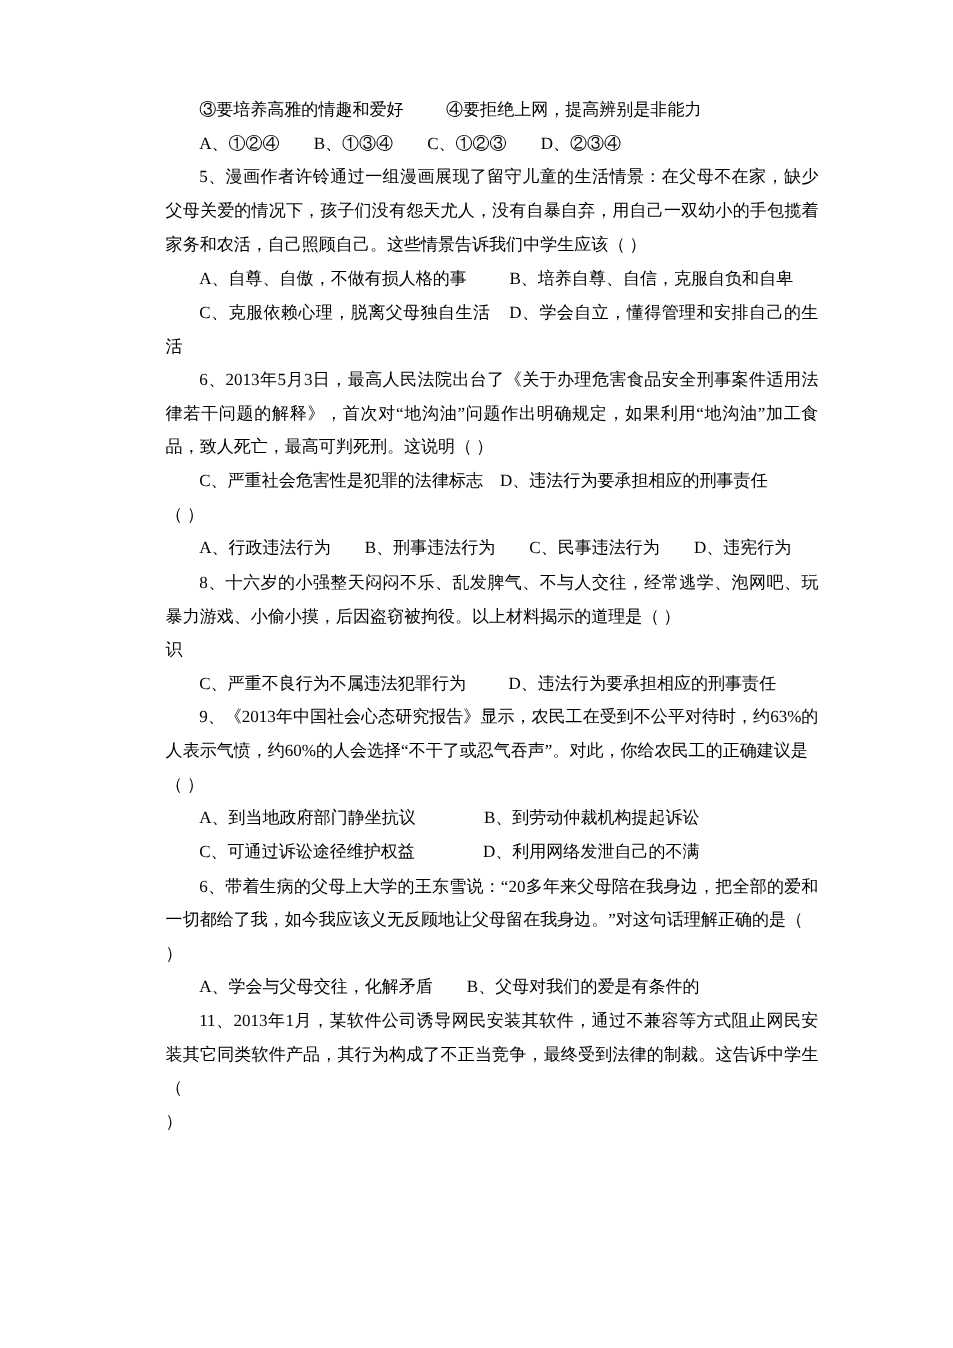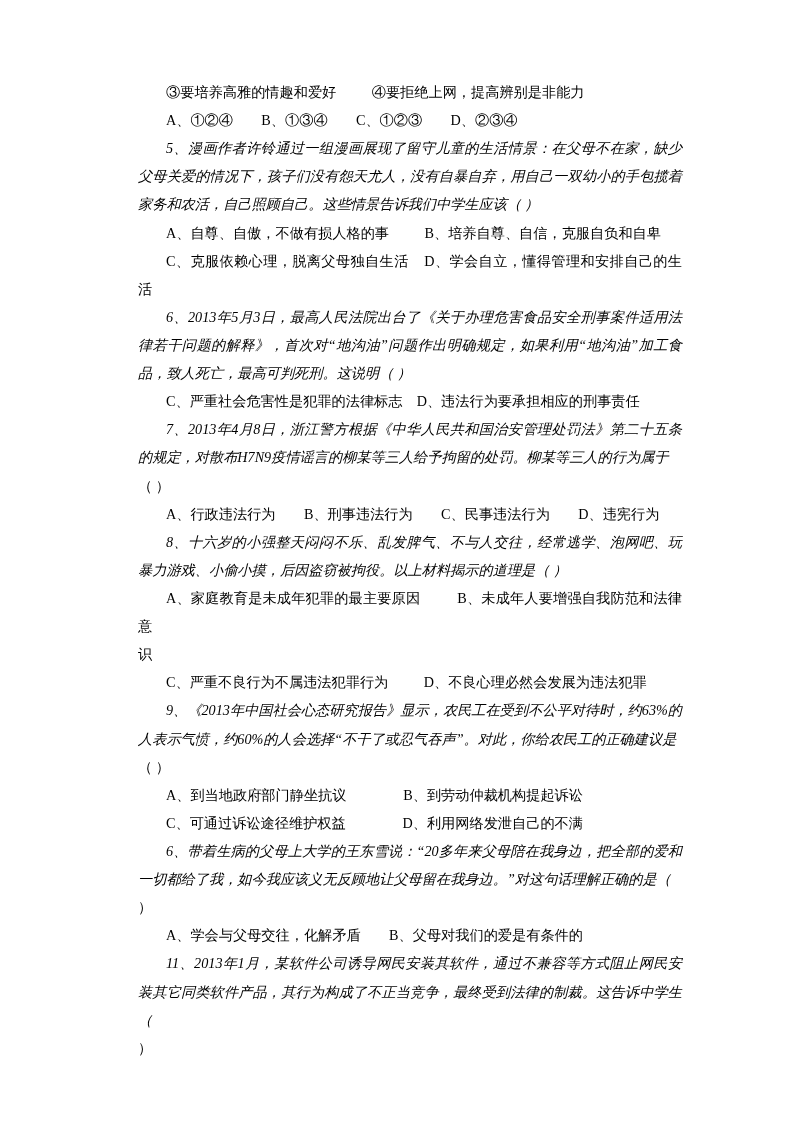--- a/index.html
+++ b/index.html
@@ -28,21 +28,20 @@
     line-height: 1.98;
   }
   p {
     margin: 0;
     text-align: justify;
     text-justify: inter-ideograph;
     word-break: break-all;
   }
   .indent {
     text-indent: 28px;
-    font-style: italic;
   }
   .opts {
     text-indent: 28px;
     white-space: pre-wrap;
   }
   .cont {
     text-indent: 0;
   }
   .paren {
     text-indent: 0;
@@ -53,27 +52,25 @@
 
 <div class="page">
   <div class="doc-body">
     <p class="opts">③要培养高雅的情趣和爱好          ④要拒绝上网，提高辨别是非能力</p>
     <p class="opts">A、①②④        B、①③④        C、①②③        D、②③④</p>
     <p class="indent">5、漫画作者许铃通过一组漫画展现了留守儿童的生活情景：在父母不在家，缺少父母关爱的情况下，孩子们没有怨天尤人，没有自暴自弃，用自己一双幼小的手包揽着家务和农活，自己照顾自己。这些情景告诉我们中学生应该（      ）</p>
     <p class="opts">A、自尊、自傲，不做有损人格的事          B、培养自尊、自信，克服自负和自卑</p>
     <p class="opts">C、克服依赖心理，脱离父母独自生活    D、学会自立，懂得管理和安排自己的生活</p>
     <p class="indent">6、2013年5月3日，最高人民法院出台了《关于办理危害食品安全刑事案件适用法律若干问题的解释》，首次对“地沟油”问题作出明确规定，如果利用“地沟油”加工食品，致人死亡，最高可判死刑。这说明（        ）</p>
     <p class="opts">C、严重社会危害性是犯罪的法律标志    D、违法行为要承担相应的刑事责任</p>
-    <p class="indent">7、2013年4月8日，浙江警方根据《中华人民共和国治安管理处罚法》第二十五条的规定，对散布H7N9疫情谣言的柳某等三人给予拘留的处罚。柳某等三人的行为属于</p>
     <p class="paren">（      ）</p>
     <p class="opts">A、行政违法行为        B、刑事违法行为        C、民事违法行为        D、违宪行为</p>
     <p class="indent">8、十六岁的小强整天闷闷不乐、乱发脾气、不与人交往，经常逃学、泡网吧、玩暴力游戏、小偷小摸，后因盗窃被拘役。以上材料揭示的道理是（      ）</p>
-    <p class="opts">A、家庭教育是未成年犯罪的最主要原因          B、未成年人要增强自我防范和法律意</p>
     <p class="cont">识</p>
-    <p class="opts">C、严重不良行为不属违法犯罪行为          D、不良心理必然会发展为违法犯罪</p>
+    <p class="opts">C、严重不良行为不属违法犯罪行为          D、违法行为要承担相应的刑事责任</p>
     <p class="indent">9、《2013年中国社会心态研究报告》显示，农民工在受到不公平对待时，约63%的人表示气愤，约60%的人会选择“不干了或忍气吞声”。对此，你给农民工的正确建议是</p>
     <p class="paren">（      ）</p>
     <p class="opts">A、到当地政府部门静坐抗议                B、到劳动仲裁机构提起诉讼</p>
     <p class="opts">C、可通过诉讼途径维护权益                D、利用网络发泄自己的不满</p>
     <p class="indent">6、带着生病的父母上大学的王东雪说：“20多年来父母陪在我身边，把全部的爱和一切都给了我，如今我应该义无反顾地让父母留在我身边。”对这句话理解正确的是（</p>
     <p class="paren">）</p>
     <p class="opts">A、学会与父母交往，化解矛盾        B、父母对我们的爱是有条件的</p>
     <p class="indent">11、2013年1月，某软件公司诱导网民安装其软件，通过不兼容等方式阻止网民安装其它同类软件产品，其行为构成了不正当竞争，最终受到法律的制裁。这告诉中学生（</p>
     <p class="paren">）</p>
   </div>

